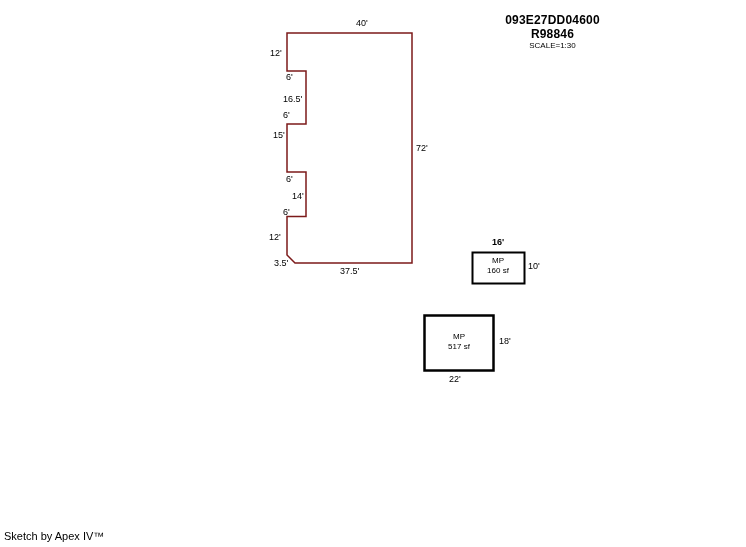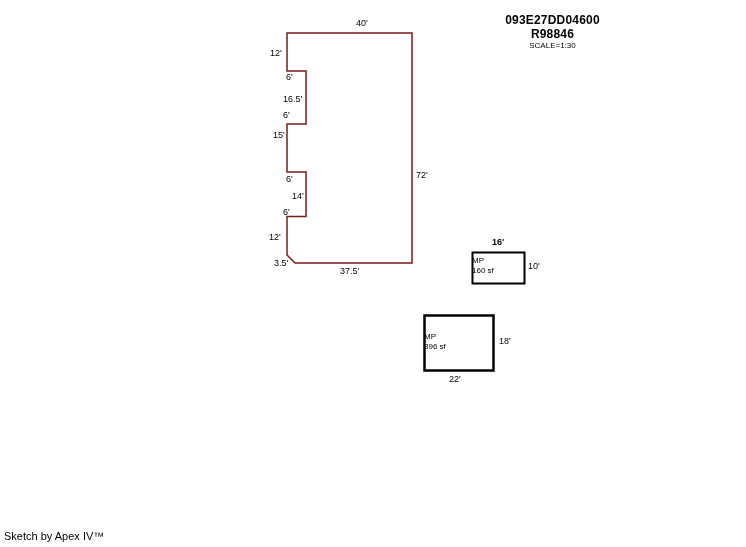--- a/index.html
+++ b/index.html
@@ -20,21 +20,21 @@
     color:#000;
   }
   .bldg-label{
     position:absolute;
     left:310px;top:140px;width:80px;
     text-align:center;
     font-size:9px;line-height:11px;
   }
   .mp-label{
     position:absolute;
-    text-align:left;
+    text-align:center;
     font-size:8px;line-height:10px;
   }
   .mp-small-label{left:472px;top:256px;width:52px;}
   .mp-large-label{left:424px;top:332px;width:70px;}
   .hdr{
     position:absolute;
     left:480px;top:13px;width:145px;
     text-align:center;
   }
   .hdr .parcel,.hdr .account{
@@ -64,21 +64,21 @@
     <rect x="424.5" y="315.5" width="69" height="55" fill="none" stroke-width="2.5" stroke="#000000"></rect>
   </svg>
 
   <div class="hdr">
     <span class="parcel">093E27DD04600</span>
     <span class="account">R98846</span>
     <span class="scale">SCALE=1:30</span>
   </div>
 
   <span class="lbl" style="left:356px;top:18px;">40'</span>
-  <span class="lbl" style="left:416px;top:143px;margin-top:27px;">72'</span>
+  <span class="lbl" style="left:416px;top:143px;">72'</span>
   <span class="lbl" style="left:340px;top:266px;">37.5'</span>
 
   <span class="lbl" style="left:270px;top:48px;">12'</span>
   <span class="lbl" style="left:286px;top:72px;">6'</span>
   <span class="lbl" style="left:283px;top:94px;">16.5'</span>
   <span class="lbl" style="left:283px;top:110px;">6'</span>
   <span class="lbl" style="left:273px;top:130px;">15'</span>
   <span class="lbl" style="left:286px;top:174px;">6'</span>
   <span class="lbl" style="left:292px;top:191px;">14'</span>
   <span class="lbl" style="left:283px;top:207px;">6'</span>
@@ -90,18 +90,18 @@
   <span class="lbl" style="left:528px;top:261px;">10'</span>
   <div class="mp-label mp-small-label">
     <div>MP</div>
     <div>160 sf</div>
   </div>
 
   <span class="lbl" style="left:499px;top:336px;">18'</span>
   <span class="lbl" style="left:449px;top:374px;">22'</span>
   <div class="mp-label mp-large-label">
     <div>MP</div>
-    <div>396 sf</div>
+    <div>517 sf</div>
   </div>
 
   <div class="footer">Sketch by Apex IV™</div>
 
 </div>
 
 </body></html>

